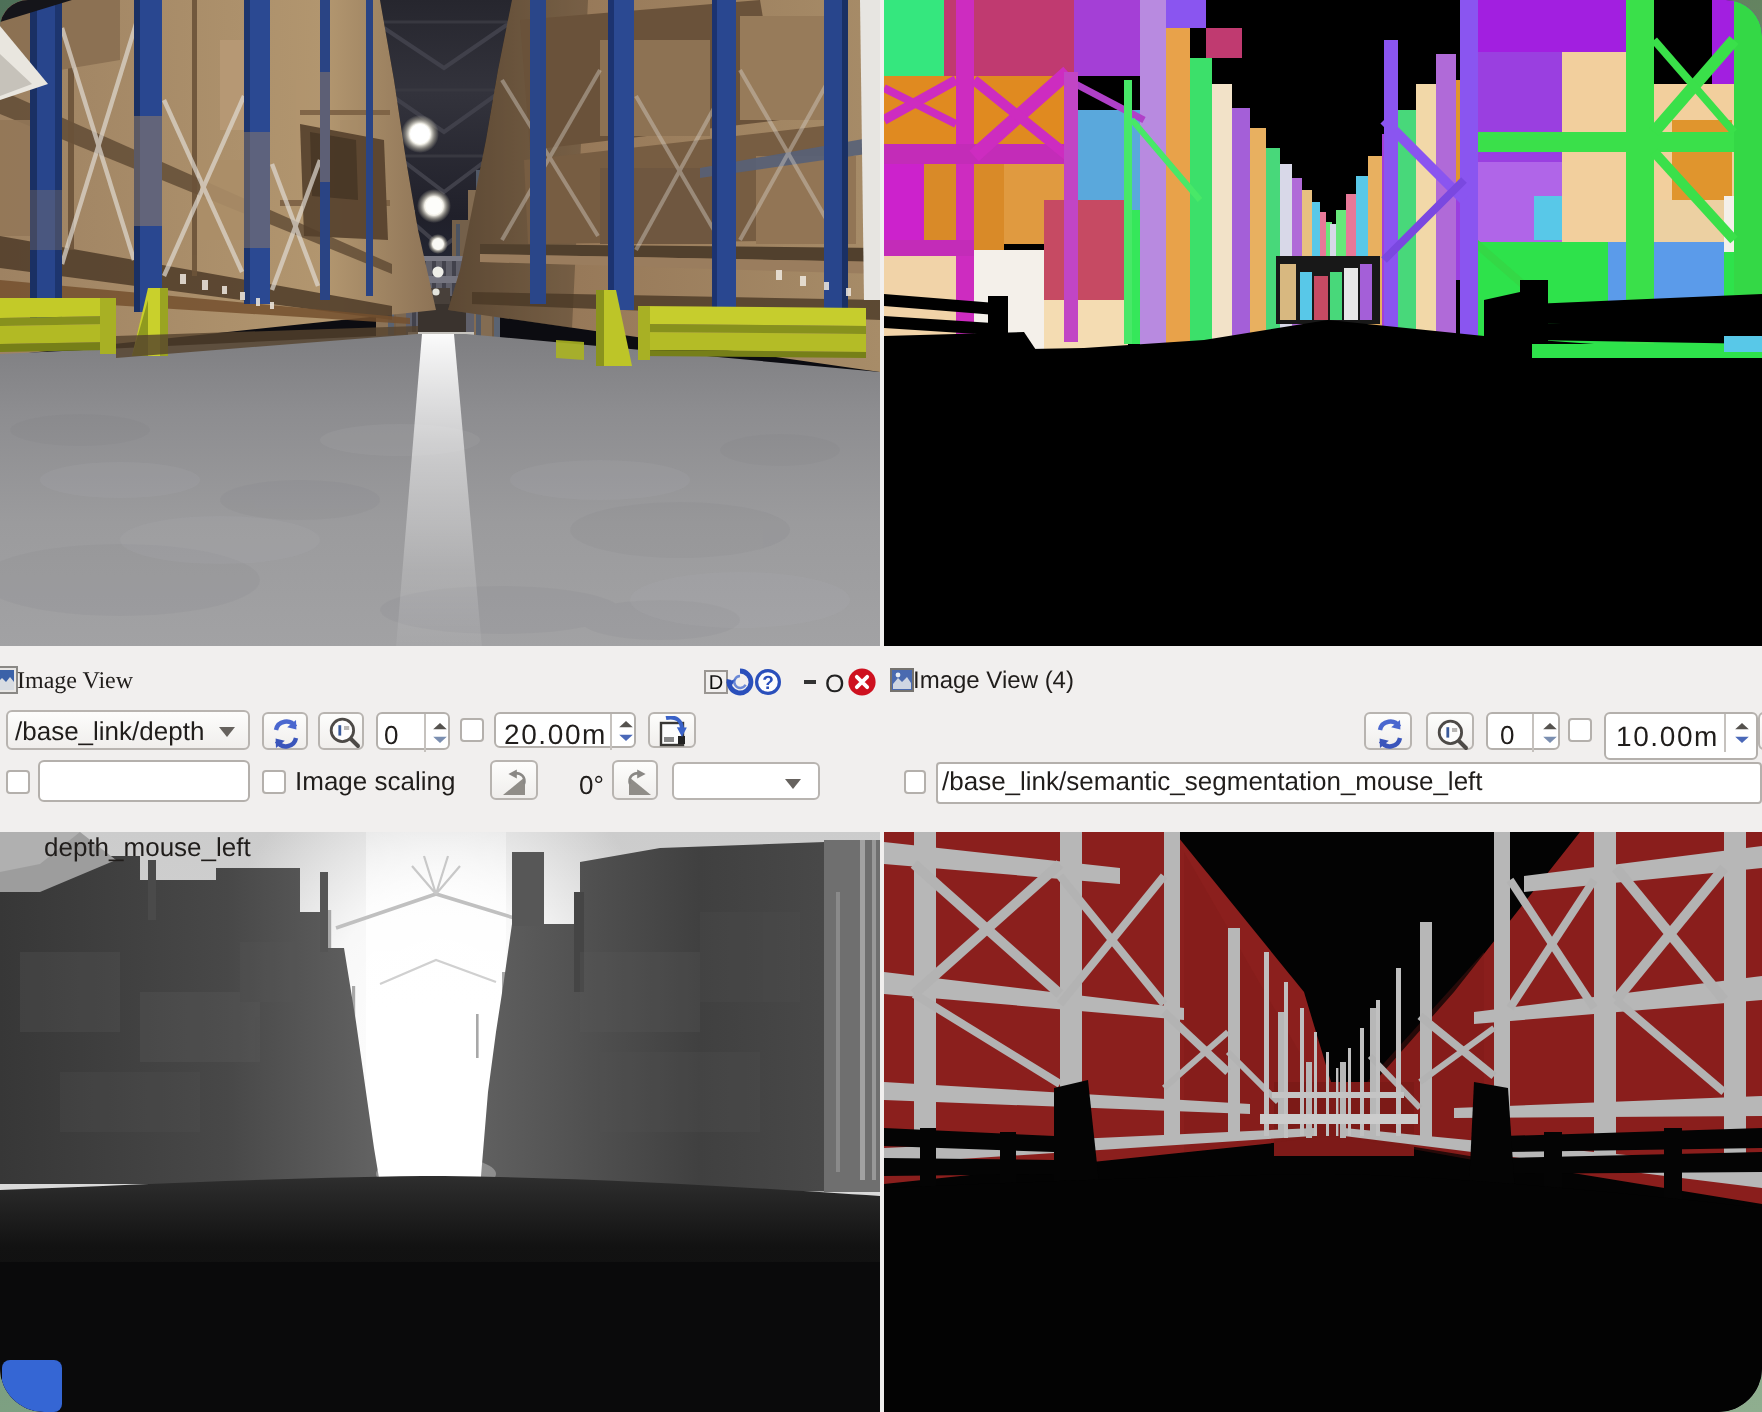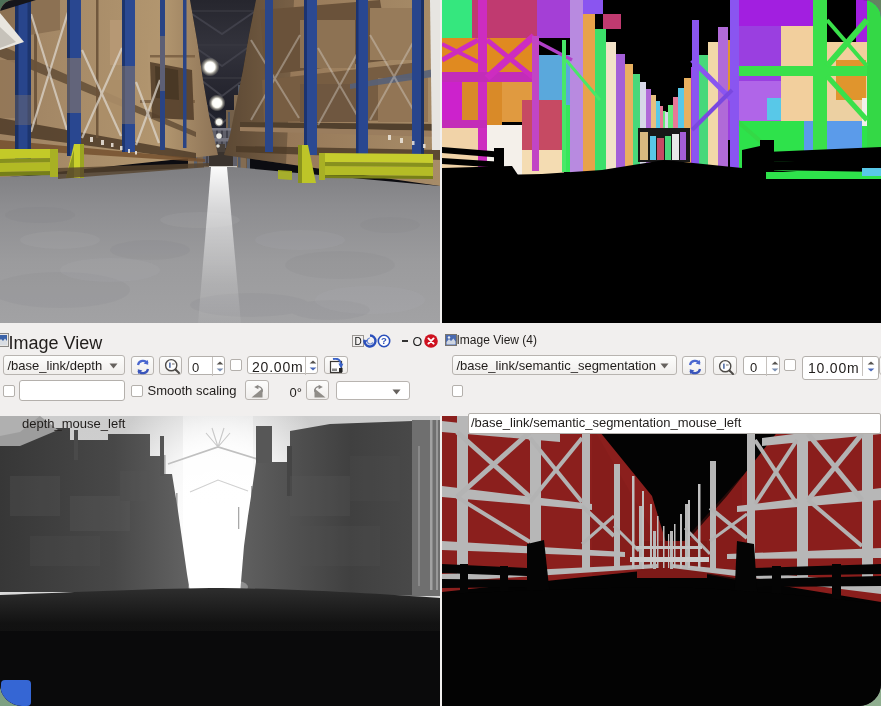--- a/index.html
+++ b/index.html
@@ -550,21 +550,21 @@
     <path d="M0 178 C 90 174 180 171 225 171 C 280 172 370 180 439 188 L439 290 L0 290 Z" fill="#030303"></path>
   </svg>
 
   <div id="toolbar" style="position:absolute;left:0;top:323px;width:881px;height:93px;background:#f1efee;"></div>
 
   <svg class="ctl" style="left:-4px;top:333px" width="13" height="14" viewBox="0 0 13 14">
     <rect x="0.5" y="0.5" width="12" height="13" fill="#e8e6e4" stroke="#8a8885"></rect>
     <rect x="2" y="2" width="9" height="10" fill="#3b62a8"></rect>
     <path d="M2 9 L5 6 L7 8 L9 5.5 L11 8 V12 H2 Z" fill="#d8dce2"></path>
   </svg>
-  <div class="ctl lbl" style="left:8.5px;top:333px;font-size:18px;">Image View</div>
+  <div class="ctl lbl" style="left:8.5px;top:333px;font-size:12px;font-family:Liberation Serif, serif;">Image View</div>
   <svg class="ctl" style="left:351.5px;top:334.5px" width="12" height="12" viewBox="0 0 12 12">
     <rect x="0.5" y="0.5" width="11" height="11" fill="none" stroke="#9a9692"></rect>
     <text x="6" y="9.5" font-size="10" font-family="Liberation Sans" fill="#111" text-anchor="middle">D</text>
   </svg>
   <svg class="ctl" style="left:363px;top:333.5px" width="14" height="14" viewBox="0 0 14 14">
     <path d="M7 1.5 A5.5 5.5 0 1 1 1.6 5.8" fill="none" stroke="#2a4fbb" stroke-width="2.4"></path>
     <path d="M0.2 7.2 L5 5.4 L2.2 9.8 Z" fill="#2a4fbb"></path>
     <path d="M7 4 A3 3 0 1 0 9.8 8.4" fill="none" stroke="#4a6fd0" stroke-width="1.2" opacity="0.8"></path>
   </svg>
   <svg class="ctl" style="left:376.5px;top:334px" width="14" height="14" viewBox="0 0 14 14">
@@ -632,21 +632,21 @@
       <path d="M4 1 C9 0 12 2 12 7" fill="none" stroke="#3a62c8" stroke-width="2"></path>
       <path d="M12 10.5 L9.4 5.6 L14.4 5.8 Z" fill="#3a62c8"></path>
     </svg>
   </div>
 
   <div class="ctl field" style="left:3px;top:384.5px;width:12px;height:12px;border-radius:2px;"></div>
   <div class="ctl field" style="left:19px;top:380px;width:106px;height:21px;border-radius:3px;">
     <span class="lbl" style="position:absolute;left:2px;top:1.5px;margin-top:33px;">depth_mouse_left</span>
   </div>
   <div class="ctl field" style="left:131px;top:384.5px;width:12px;height:12px;border-radius:2px;"></div>
-  <div class="ctl lbl" style="left:147.5px;top:382.5px;font-size:13px;">Smooth scaling</div>
+  <div class="ctl lbl" style="left:147.5px;top:382.5px;font-size:13px;">Image scaling</div>
   <div class="ctl btn" style="left:244.5px;top:380px;width:24px;height:20px;">
     <svg style="position:absolute;left:4px;top:2.5px" width="16" height="15" viewBox="0 0 16 15">
       <path d="M1.5 13.5 L12.5 4.5 L12.5 13.5 Z" fill="#908d88"></path>
       <path d="M12 8 C13 4.5 10.5 2.2 7 2.6" fill="none" stroke="#8a8885" stroke-width="1.3"></path>
       <path d="M4.2 3 L8.4 0.8 L8.4 5.2 Z" fill="#8a8885"></path>
     </svg>
   </div>
   <div class="ctl lbl" style="left:289.5px;top:384.5px;font-size:13px;">0°</div>
   <div class="ctl btn" style="left:306px;top:380px;width:23px;height:20px;">
     <svg style="position:absolute;left:3.5px;top:2.5px" width="16" height="15" viewBox="0 0 16 15">
@@ -654,26 +654,20 @@
       <path d="M4 8 C3 4.5 5.5 2.2 9 2.6" fill="none" stroke="#8a8885" stroke-width="1.3"></path>
       <path d="M11.8 3 L7.6 0.8 L7.6 5.2 Z" fill="#8a8885"></path>
     </svg>
   </div>
   <div class="ctl btn" style="left:335.5px;top:381px;width:74px;height:19px;border-radius:3px;background:#fff;">
     <svg style="position:absolute;right:8px;top:7px" width="9" height="6" viewBox="0 0 9 6">
         <path d="M0.5 0.5 L8.5 0.5 L4.5 5.5 Z" fill="#66625e"></path>
       </svg>
   </div>
 
-  <div class="ctl btn" style="left:451.5px;top:354.5px;width:225px;height:20px;border-radius:3px;">
-    <span class="lbl" style="position:absolute;left:4px;top:2.5px;">/base_link/semantic_segmentation</span>
-    <svg style="position:absolute;right:7px;top:7px" width="9" height="6" viewBox="0 0 9 6">
-        <path d="M0.5 0.5 L8.5 0.5 L4.5 5.5 Z" fill="#66625e"></path>
-      </svg>
-  </div>
   <div class="ctl btn" style="left:682px;top:356px;width:24px;height:19px;">
     <svg style="position:absolute;left:4px;top:1.5px" width="16" height="16" viewBox="0 0 16 16">
       <path d="M3 6 A5.2 5.2 0 0 1 12.6 4.4" fill="none" stroke="#4a67cf" stroke-width="2.2"></path>
       <path d="M13 1 L13.2 5.8 L8.6 4.6 Z" fill="#4a67cf"></path>
       <path d="M13 10 A5.2 5.2 0 0 1 3.4 11.6" fill="none" stroke="#3a55bb" stroke-width="2.2"></path>
       <path d="M3 15 L2.8 10.2 L7.4 11.4 Z" fill="#3a55bb"></path>
     </svg>
   </div>
   <div class="ctl btn" style="left:712.5px;top:356px;width:24px;height:19px;">
     <svg style="position:absolute;left:4px;top:1.5px" width="17" height="17" viewBox="0 0 17 17">
@@ -696,17 +690,17 @@
     <span class="lbl" style="position:absolute;left:5px;top:2.5px;font-size:14px;letter-spacing:0.8px;">10.00m</span>
     <div style="position:absolute;left:59px;top:0;width:1px;height:19px;background:#c6c2be;"></div>
     <svg style="position:absolute;left:64px;top:4px" width="8" height="11" viewBox="0 0 8 11">
       <path d="M4 0.5 L7.4 3.6 L0.6 3.6 Z" fill="#55524e"></path>
       <path d="M4 10.5 L0.6 7.4 L7.4 7.4 Z" fill="#4a68b8"></path>
     </svg>
   </div>
   <div class="ctl btn" style="left:879px;top:356px;width:10px;height:19px;"></div>
 
   <div class="ctl field" style="left:451.5px;top:385px;width:11.5px;height:11.5px;border-radius:2px;"></div>
-  <div class="ctl field" style="left:467.5px;top:380.5px;width:413.5px;height:21.5px;border-radius:2px;margin-top:32px;">
+  <div class="ctl field" style="left:467.5px;top:380.5px;width:413.5px;height:21.5px;border-radius:2px;">
     <span class="lbl" style="position:absolute;left:2.5px;top:1px;">/base_link/semantic_segmentation_mouse_left</span>
   </div>
   <div style="position:absolute;left:1px;top:680px;width:30px;height:26px;background:#3566d4;border-radius:4px;"></div>
 </div>
 
 </body></html>

